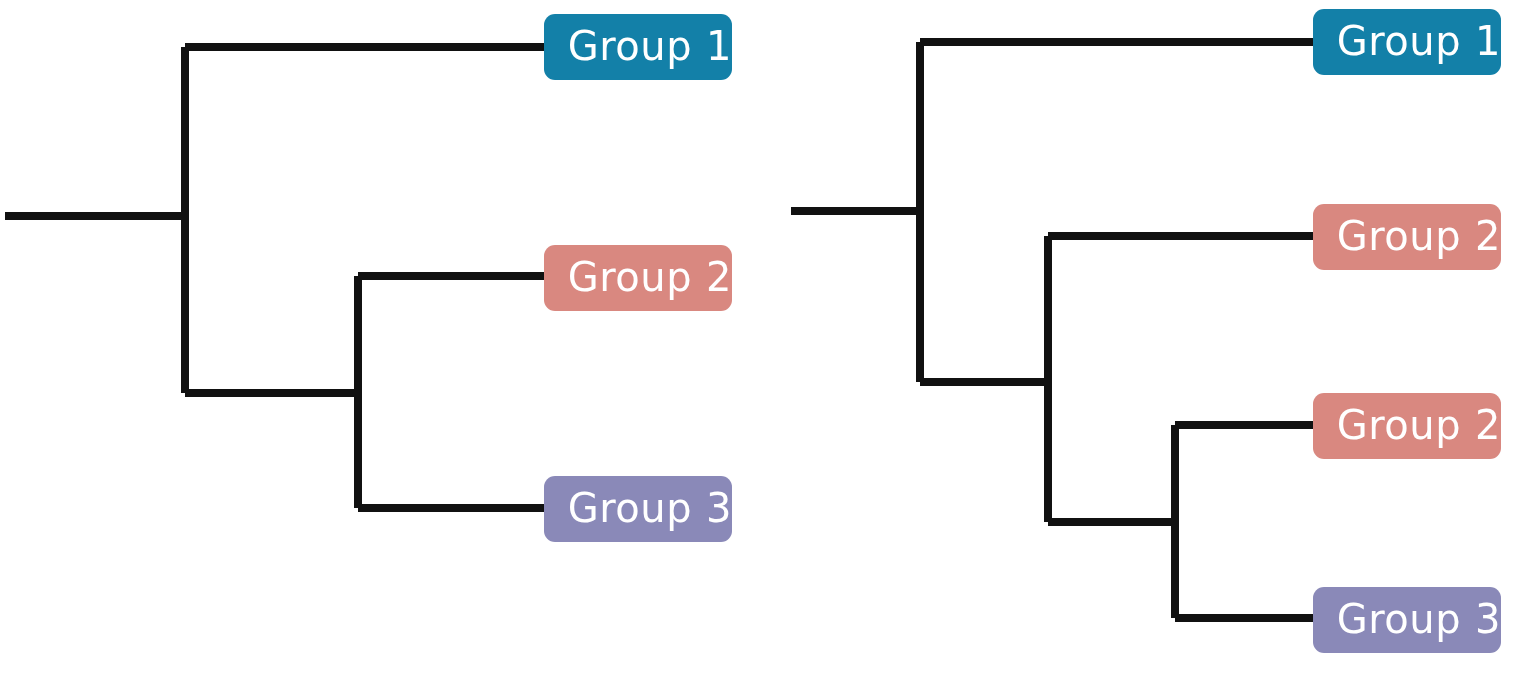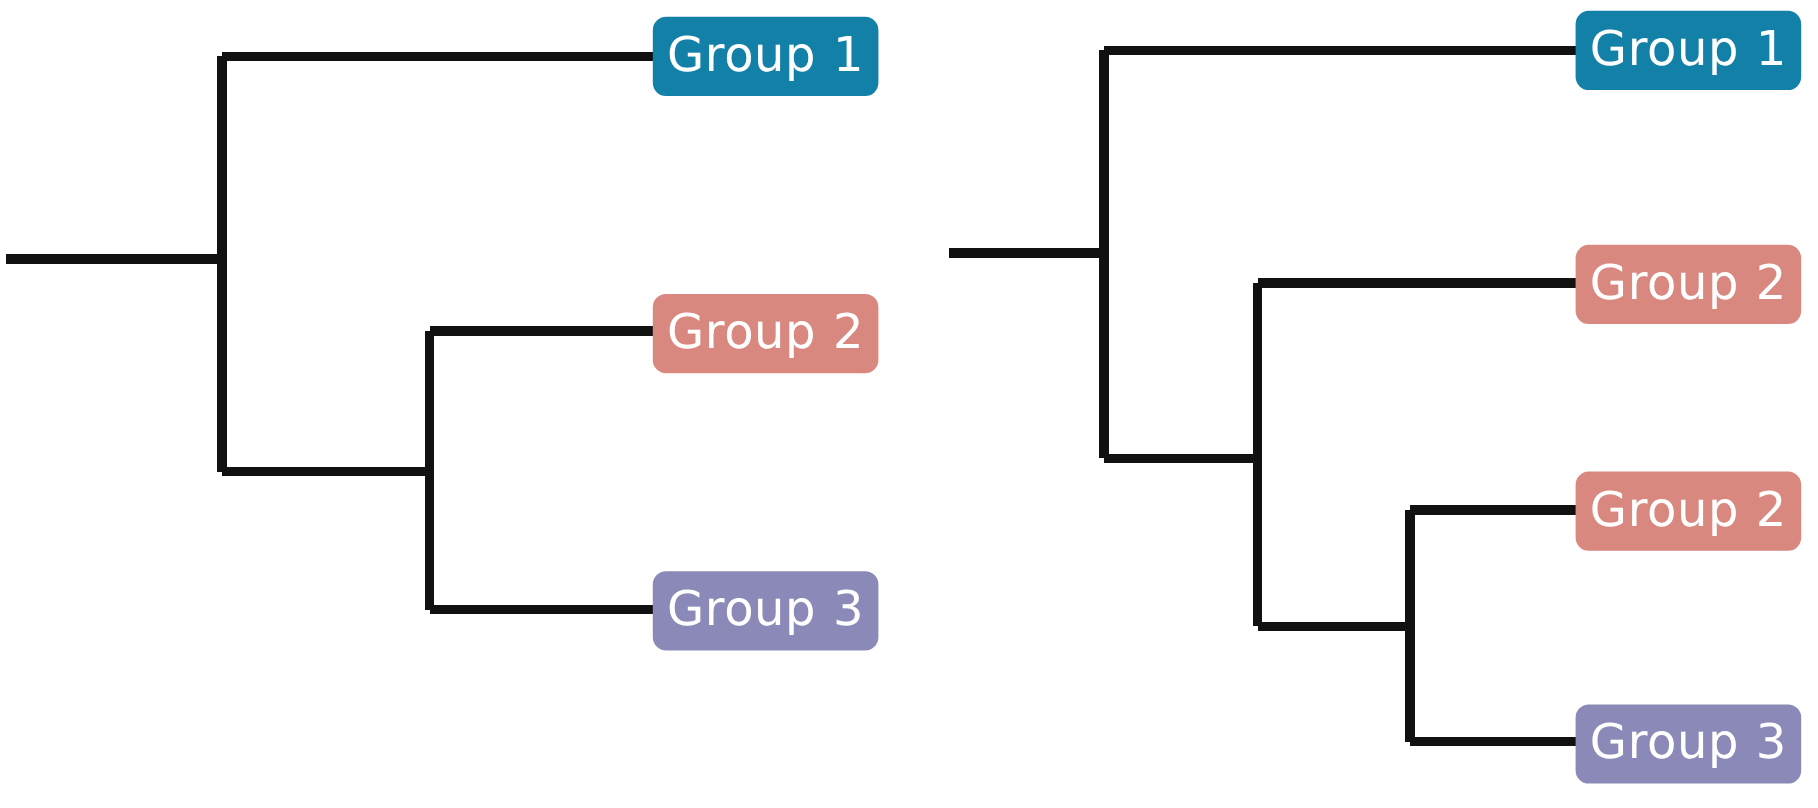--- a/index.html
+++ b/index.html
@@ -22,21 +22,21 @@
     position: absolute;
     left: 0;
     top: 0;
     width: 1515px;
     height: 673px;
   }
   .tip-label {
     position: absolute;
     display: flex;
     align-items: center;
-    justify-content: center;
+    justify-content: flex-end;
     box-sizing: border-box;
     border-radius: 11px;
     color: #ffffff;
     font-size: 40px;
     font-weight: 400;
     letter-spacing: 0.5px;
     line-height: 1;
     white-space: nowrap;
     font-family: "DejaVu Sans", "Liberation Sans", sans-serif;
     padding-bottom: 3px;

